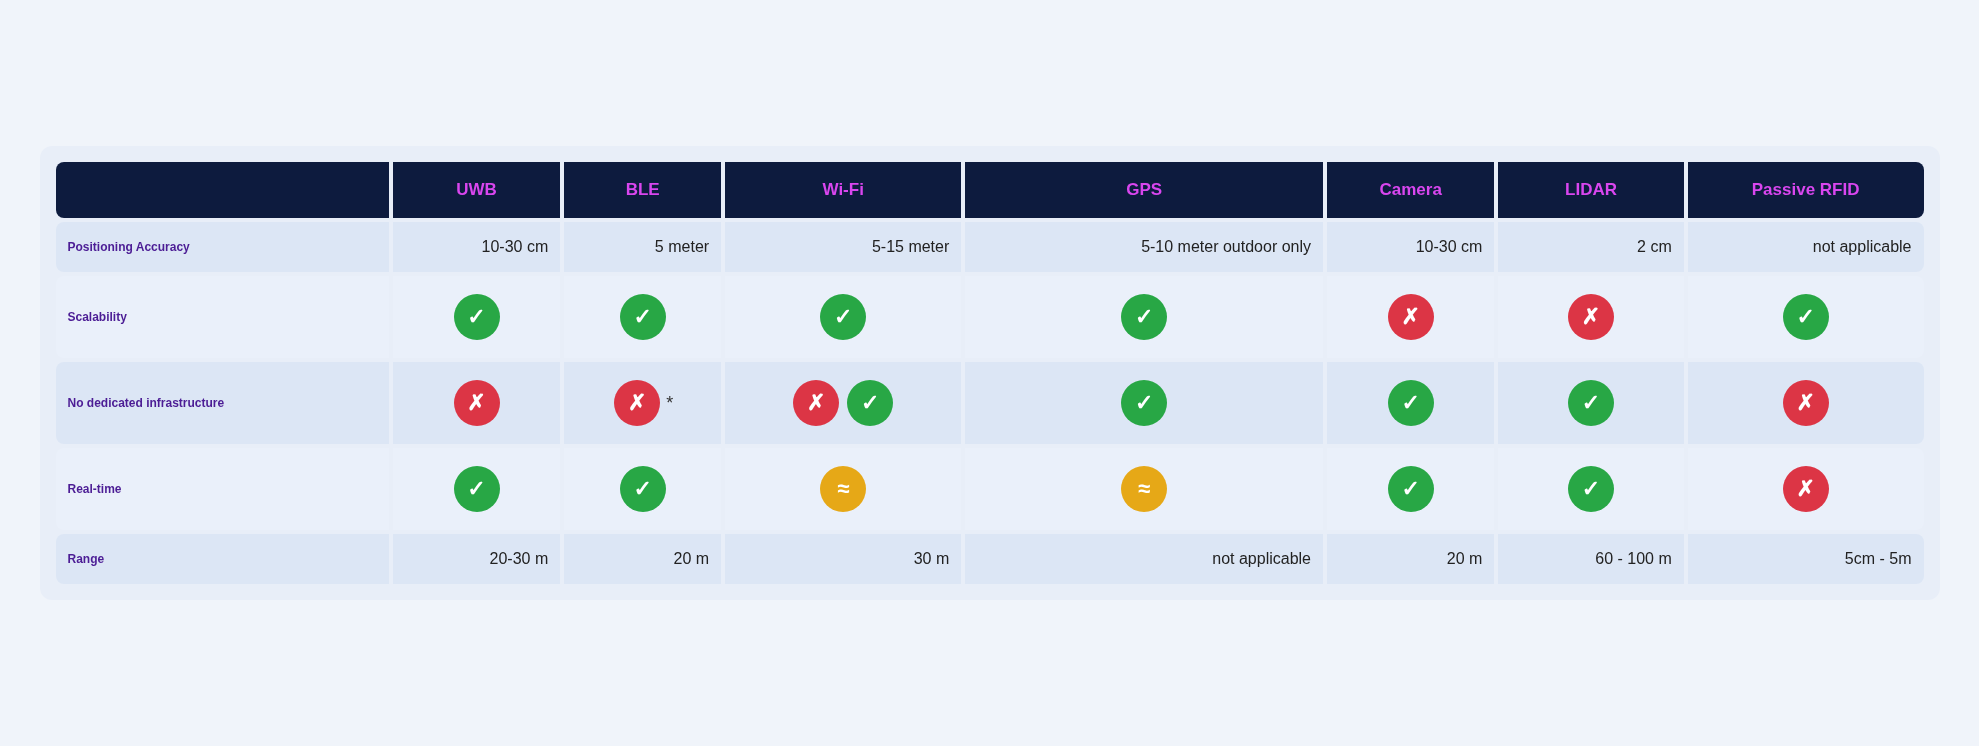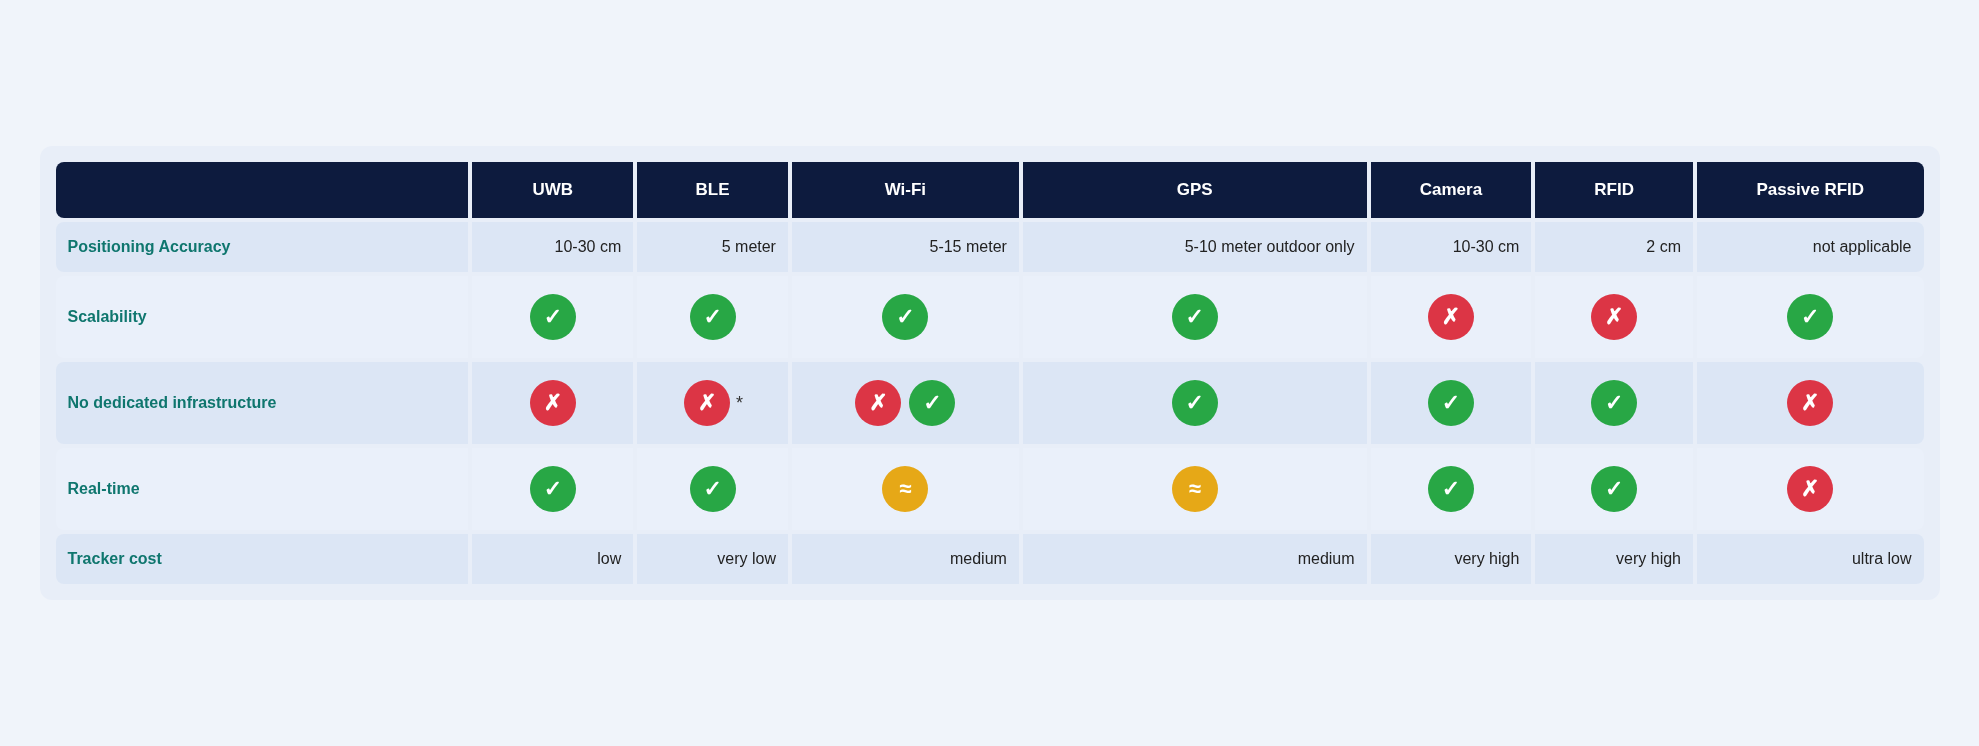--- a/index.html
+++ b/index.html
@@ -19,21 +19,21 @@
       max-width: 1900px;
       width: 100%;
     }
     table {
       width: 100%;
       border-collapse: separate;
       border-spacing: 4px;
     }
     thead tr th {
       background: #0d1b3e;
-      color: #ffffff;
+      color: #d946ef;
       font-weight: bold;
       font-size: 17px;
       padding: 18px 10px;
       text-align: center;
     }
     thead tr th:first-child {
       background: #0d1b3e;
       border-radius: 8px 0 0 8px;
     }
     thead tr th:last-child {
@@ -47,23 +47,23 @@
       vertical-align: middle;
     }
     tbody tr:nth-child(odd) td {
       background: #dce6f5;
     }
     tbody tr:nth-child(even) td {
       background: #eaf0fa;
     }
     tbody tr td:first-child {
       font-weight: bold;
-      font-size: 16px;
+      font-size: 12px;
       text-align: left;
-      color: #0f766e;
+      color: #4c1d95;
       border-radius: 8px 0 0 8px;
       min-width: 160px;
     }
     tbody tr td:last-child {
       border-radius: 0 8px 8px 0;
     }
     .icon-circle {
       display: inline-flex;
       align-items: center;
       justify-content: center;
@@ -96,21 +96,21 @@
 <div class="table-wrapper">
   <table>
     <thead>
       <tr id="header-row">
       <th></th>
           <th>UWB</th>
           <th>BLE</th>
           <th>Wi-Fi</th>
           <th>GPS</th>
           <th>Camera</th>
-          <th>RFID</th>
+          <th>LIDAR</th>
           <th>Passive RFID</th>
         </tr>
     </thead>
     <tbody id="table-body">
     <tr>
           <td>Positioning Accuracy</td>
           <td>10-30 cm</td>
           <td>5 meter</td>
           <td>5-15 meter</td>
           <td>5-10 meter outdoor only</td>
@@ -228,24 +228,24 @@
               <span class="icon-circle icon-green">✓</span>
             </div>
           </td>
           <td>
             <div class="icon-row">
               <span class="icon-circle icon-red">✗</span>
             </div>
           </td>
         </tr>
         <tr>
-          <td>Tracker cost</td>
-          <td>low</td>
-          <td>very low</td>
-          <td>medium</td>
-          <td>medium</td>
-          <td>very high</td>
-          <td>very high</td>
-          <td>ultra low</td>
+          <td>Range</td>
+          <td>20-30 m</td>
+          <td>20 m</td>
+          <td>30 m</td>
+          <td>not applicable</td>
+          <td>20 m</td>
+          <td>60 - 100 m</td>
+          <td>5cm - 5m</td>
         </tr>
       </tbody>
   </table>
 </div>
 
 </body></html>

